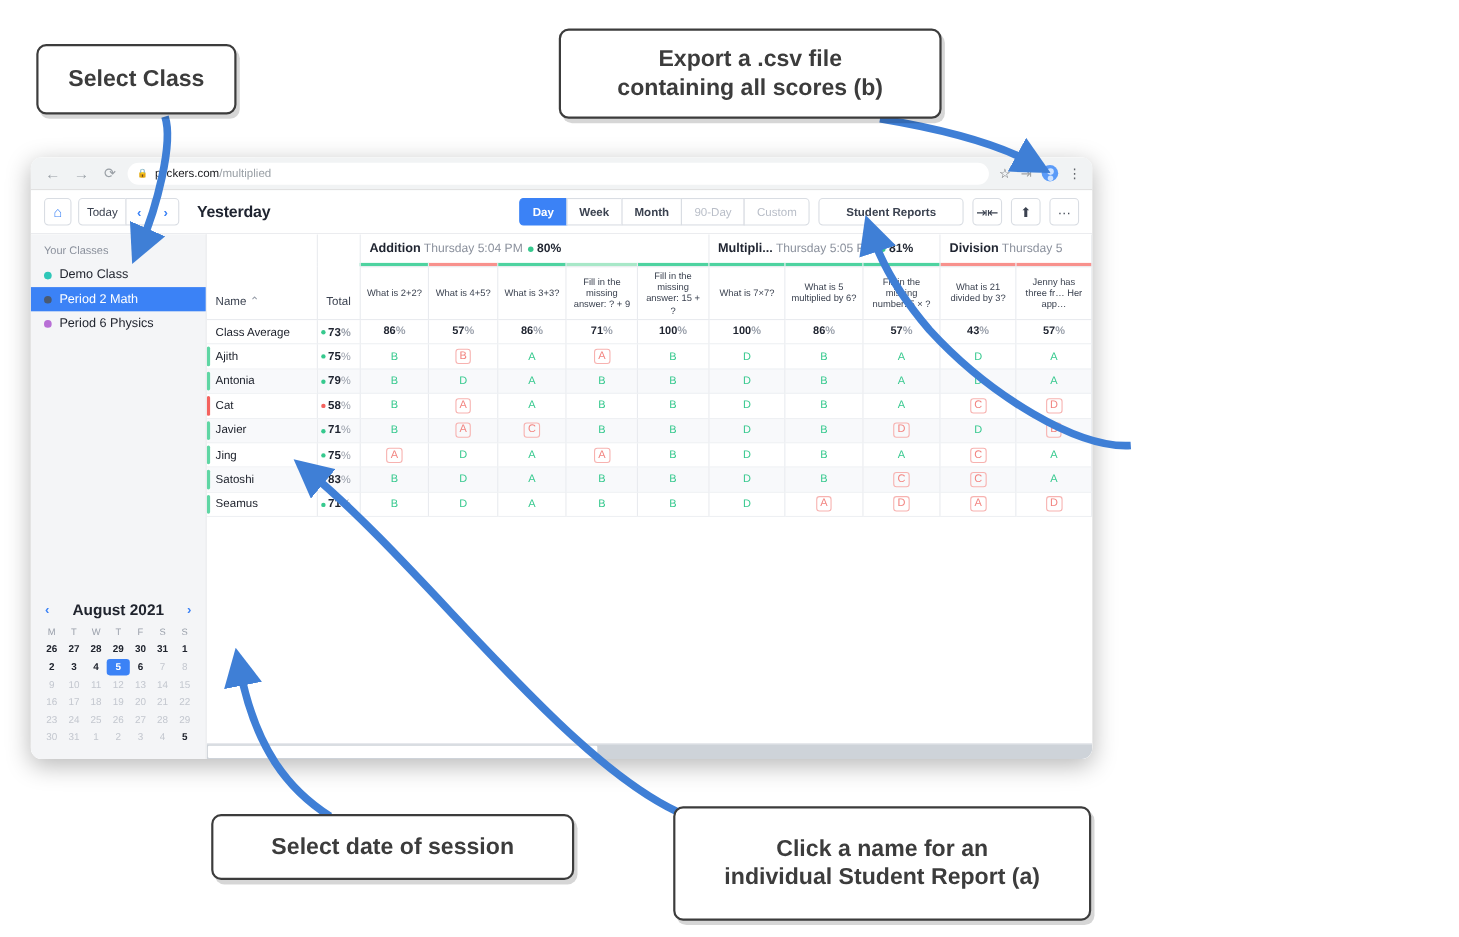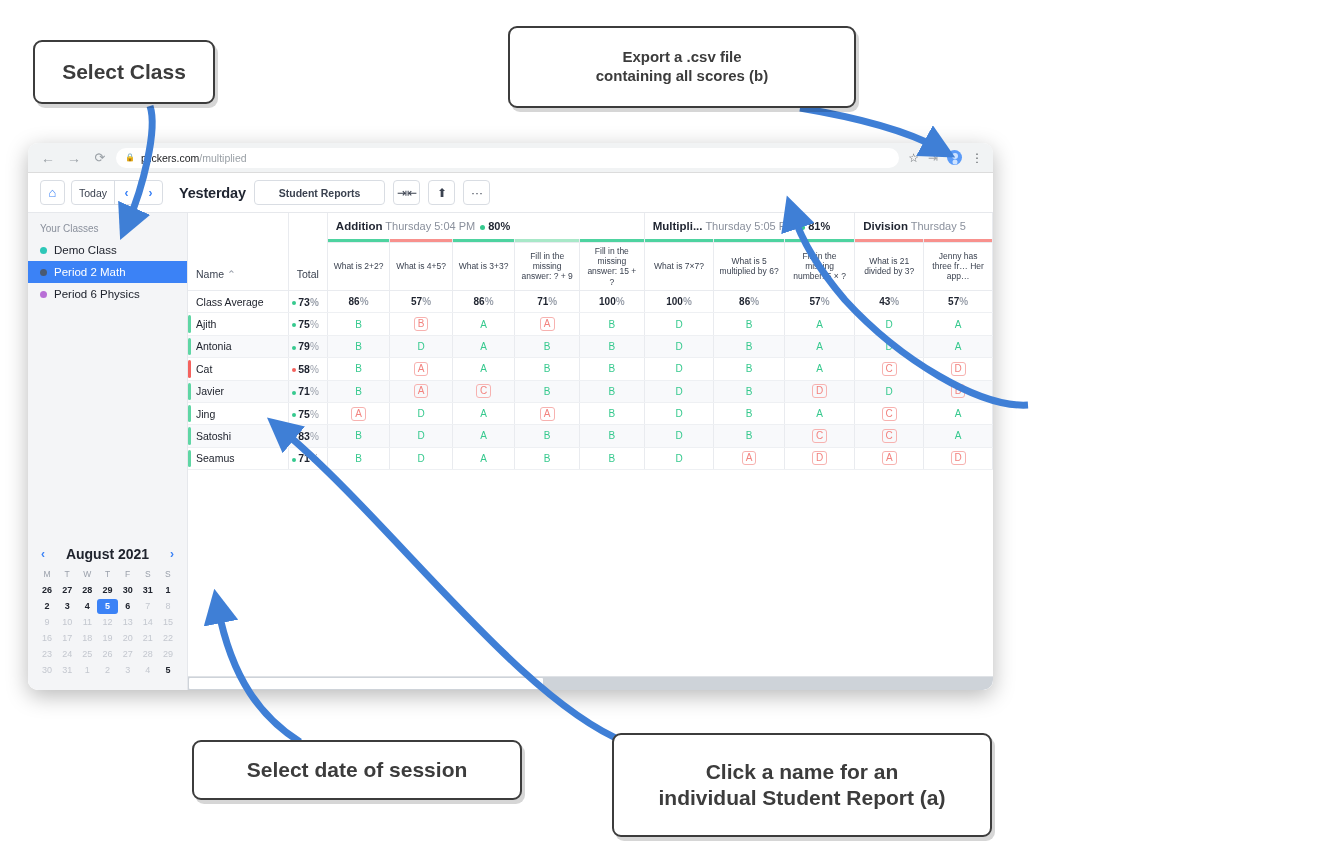--- a/index.html
+++ b/index.html
@@ -163,20 +163,27 @@
 
     <div class="app-toolbar">
       <div class="tb-btn tb-home">⌂</div>
       <div class="tb-group">
         <div class="tb-btn">Today</div>
         <div class="tb-btn arrow-btn">‹</div>
         <div class="tb-btn arrow-btn">›</div>
       </div>
       <div class="page-title">Yesterday</div>
 
+      <div class="seg">
+        <div class="tb-btn active">Day</div>
+        <div class="tb-btn">Week</div>
+        <div class="tb-btn">Month</div>
+        <div class="tb-btn disabled">90-Day</div>
+        <div class="tb-btn disabled">Custom</div>
+      </div>
       <div class="tb-sep"></div>
       <div class="tb-btn" style="font-weight:700;padding:0 24px;">Student Reports</div>
       <div class="tb-sep"></div>
       <div class="tb-btn icon-btn">⇥⇤</div>
       <div class="tb-sep"></div>
       <div class="tb-btn icon-btn">⬆</div>
       <div class="tb-sep"></div>
       <div class="tb-btn icon-btn">···</div>
     </div>
 
@@ -429,21 +436,21 @@
     <path d="M800,108 C860,118 905,130 938,148" stroke="#3f7fd6" stroke-width="7" fill="none" marker-end="url(#ah)"></path>
     <path d="M1028,405 C980,408 900,360 845,300 C815,265 800,235 793,214" stroke="#3f7fd6" stroke-width="7" fill="none" marker-end="url(#ah)"></path>
     <path d="M300,742 C262,718 232,680 218,608" stroke="#3f7fd6" stroke-width="7" fill="none" marker-end="url(#ah)"></path>
     <path d="M625,742 C520,700 390,520 282,430" stroke="#3f7fd6" stroke-width="7" fill="none" marker-end="url(#ah)"></path>
   </svg>
 
   <div class="callout" style="left:33px;top:40px;width:182px;height:64px;font-size:21px;">
     <span>Select Class</span>
   </div>
 
-  <div class="callout" style="left:508px;top:26px;width:348px;height:82px;font-size:15px;white-space:pre-line;">
+  <div class="callout" style="left:508px;top:26px;width:348px;height:82px;font-size:21px;white-space:pre-line;">
     <span>Export a .csv file
 containing all scores (b)</span>
   </div>
 
 
   <div class="callout" style="left:192px;top:740px;width:330px;height:60px;font-size:21px;">
     <span>Select date of session</span>
   </div>
 
   <div class="callout" style="left:612px;top:733px;width:380px;height:104px;font-size:21px;white-space:pre-line;">

